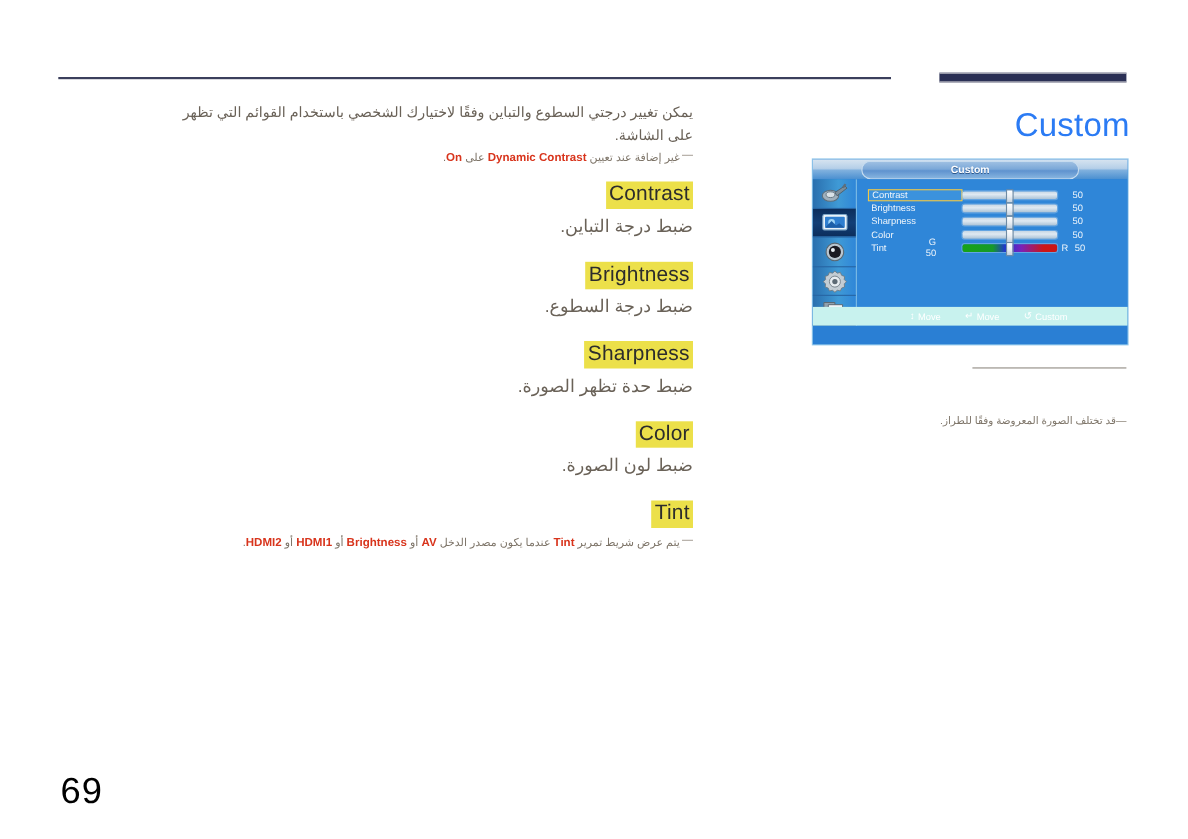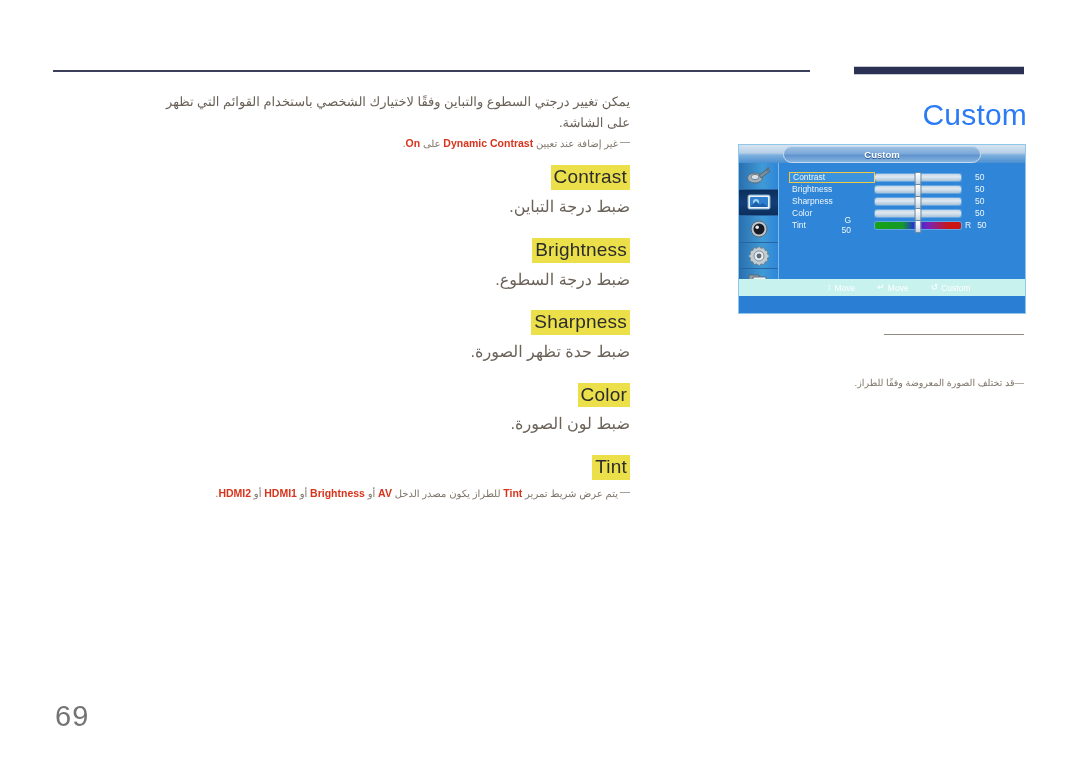--- a/index.html
+++ b/index.html
@@ -122,22 +122,22 @@
     color: #6a6258;
     margin: 4px 0 0 0;
     line-height: 1.6;
   }
 
   
   #page-number {
     position: absolute;
     left: 55px;
     top: 700px;
-    font-size: 29px;
-    color: #737373;
+    font-size: 33px;
+    color: #000000;
     letter-spacing: 1px;
   }
 
   
   #osd-panel {
     position: absolute;
     left: 739px;
     top: 145px;
     width: 286px;
     height: 168px;
@@ -371,21 +371,21 @@
 
   <div class="section">
     <div class="heading-wrap">
       <h2 class="heading"><span>Tint</span></h2>
     </div>
 
     <p class="note-line" style="margin-top:6px;">
       <span class="dash">―</span>
       <span>يتم عرض شريط تمرير</span>
       <span class="kw">Tint</span>
-      <span>للطراز يكون مصدر الدخل</span>
+      <span>عندما يكون مصدر الدخل</span>
       <span class="kw">AV</span>
       <span>أو</span>
       <span class="kw">Brightness</span>
       <span>أو</span>
       <span class="kw">HDMI1</span>
       <span>أو</span>
       <span class="kw">HDMI2</span><span>.</span>
     </p>
   </div>
 

